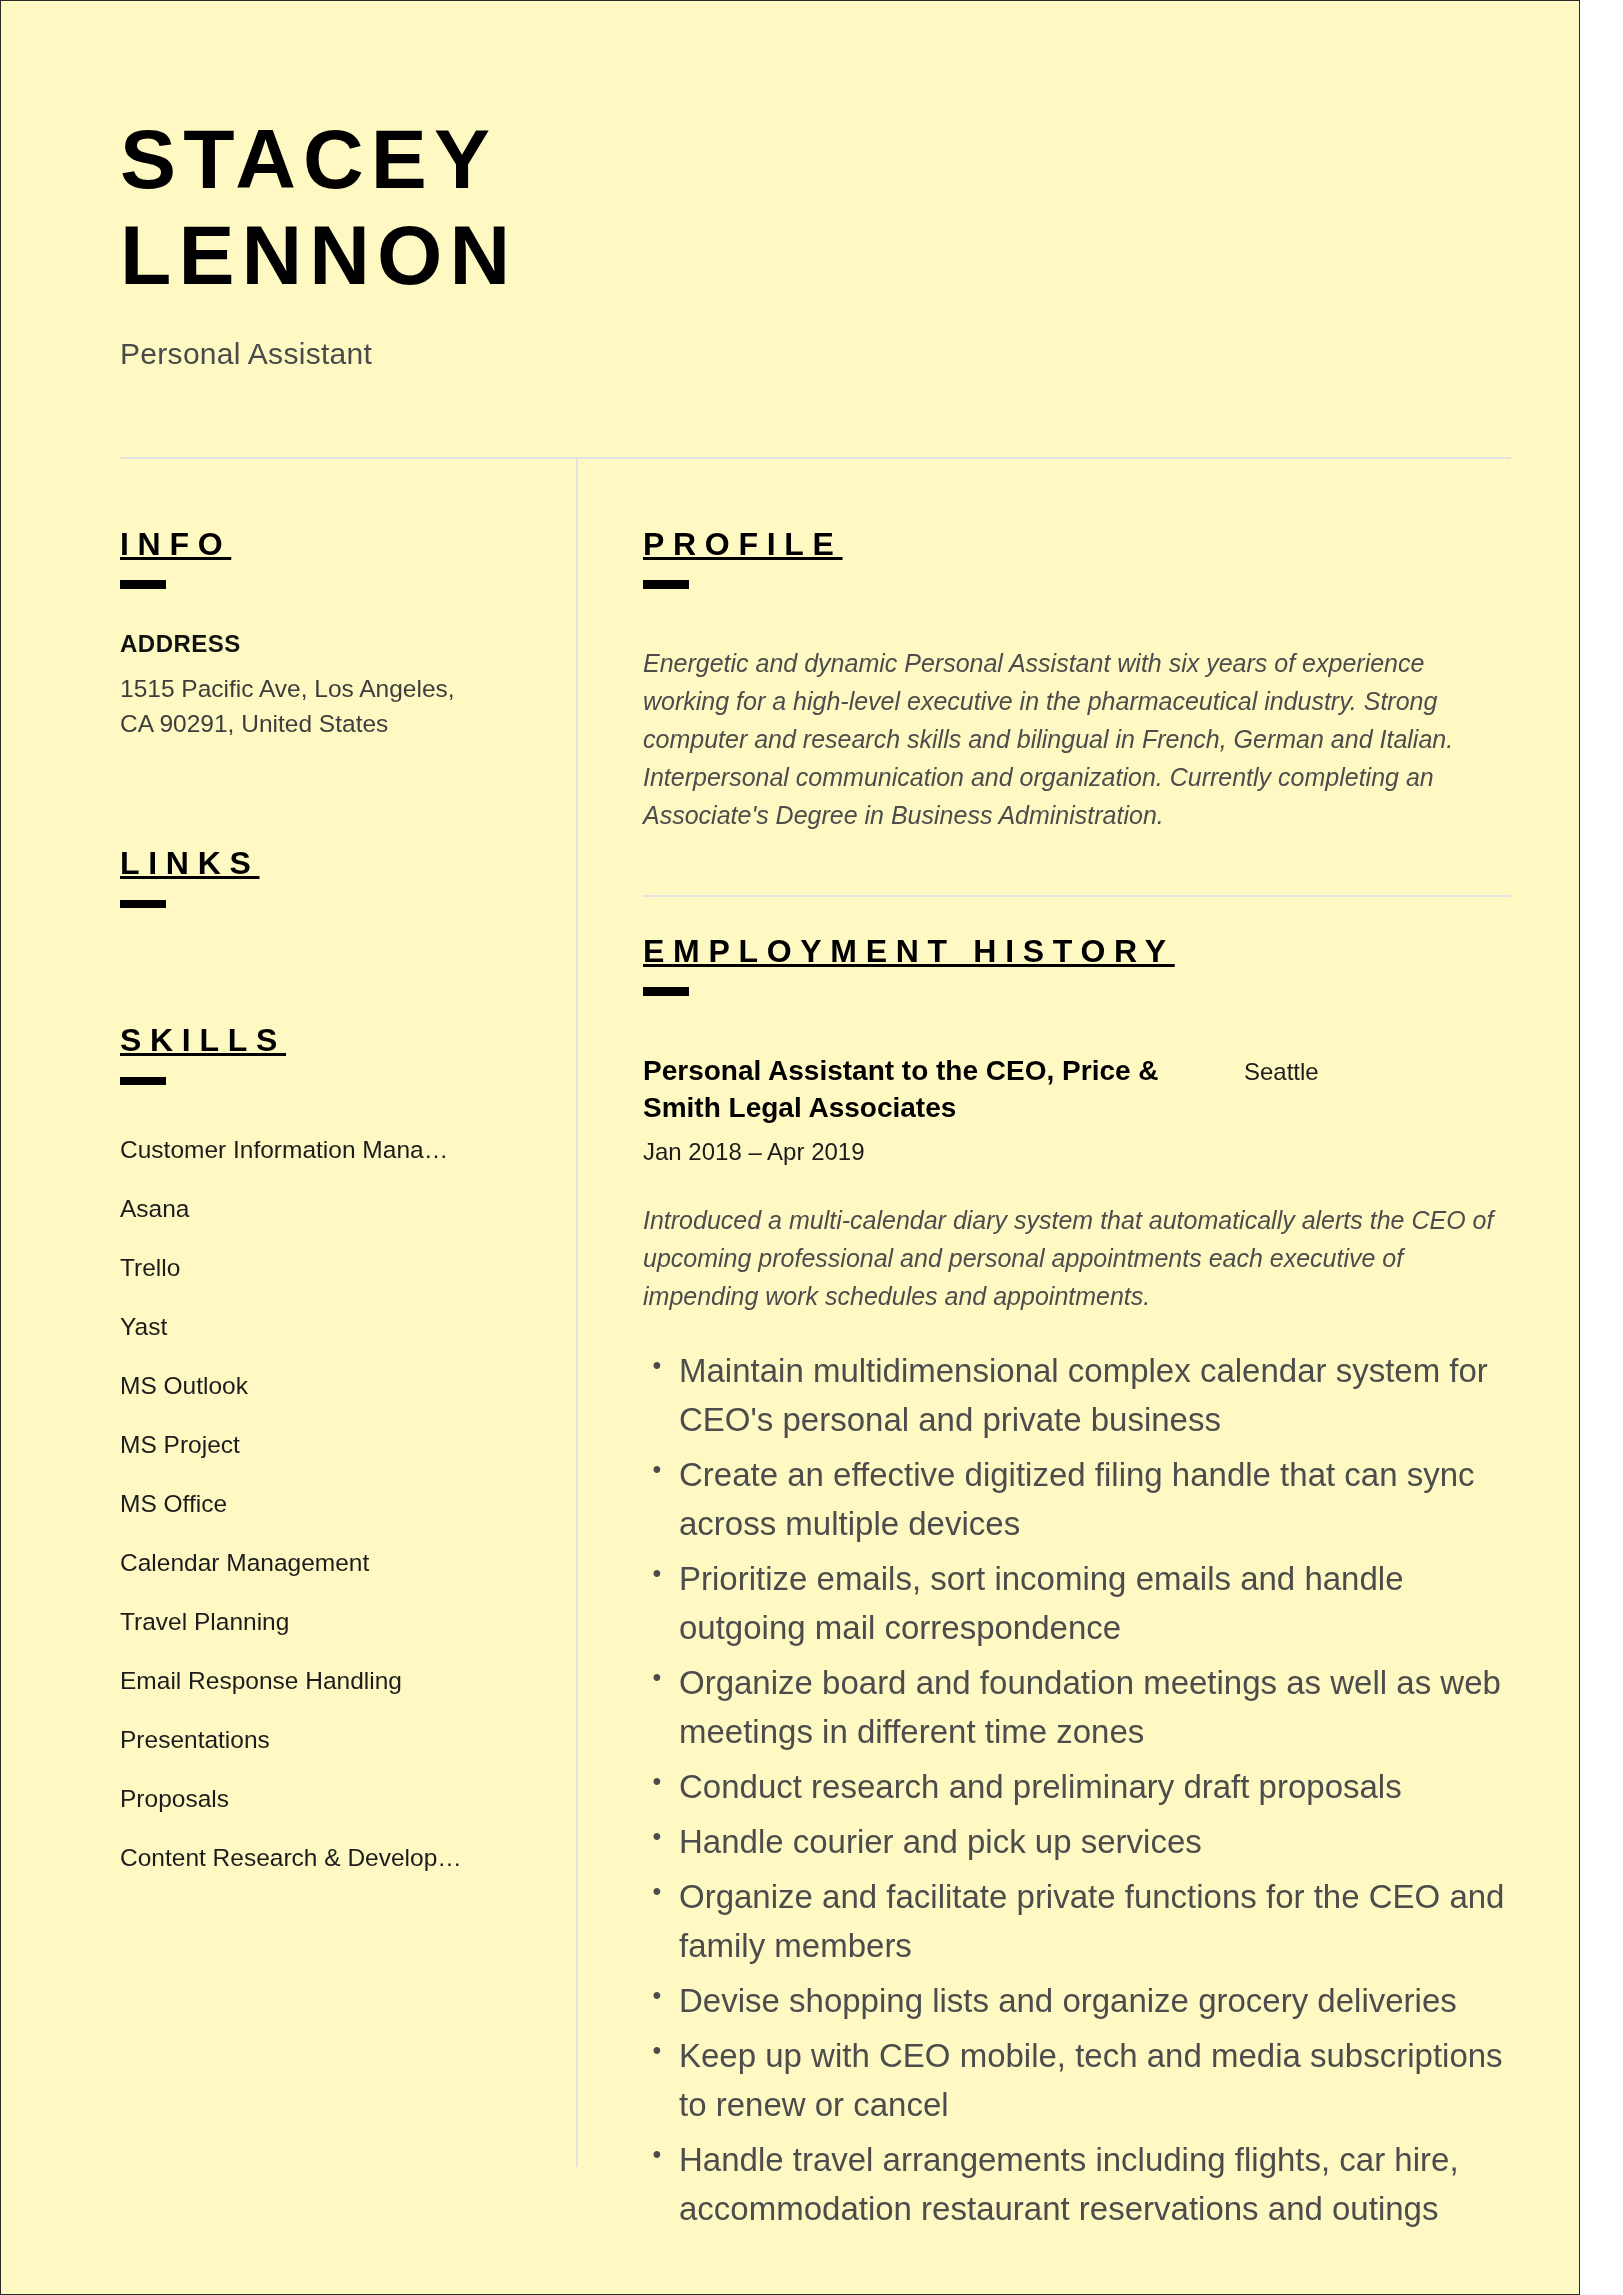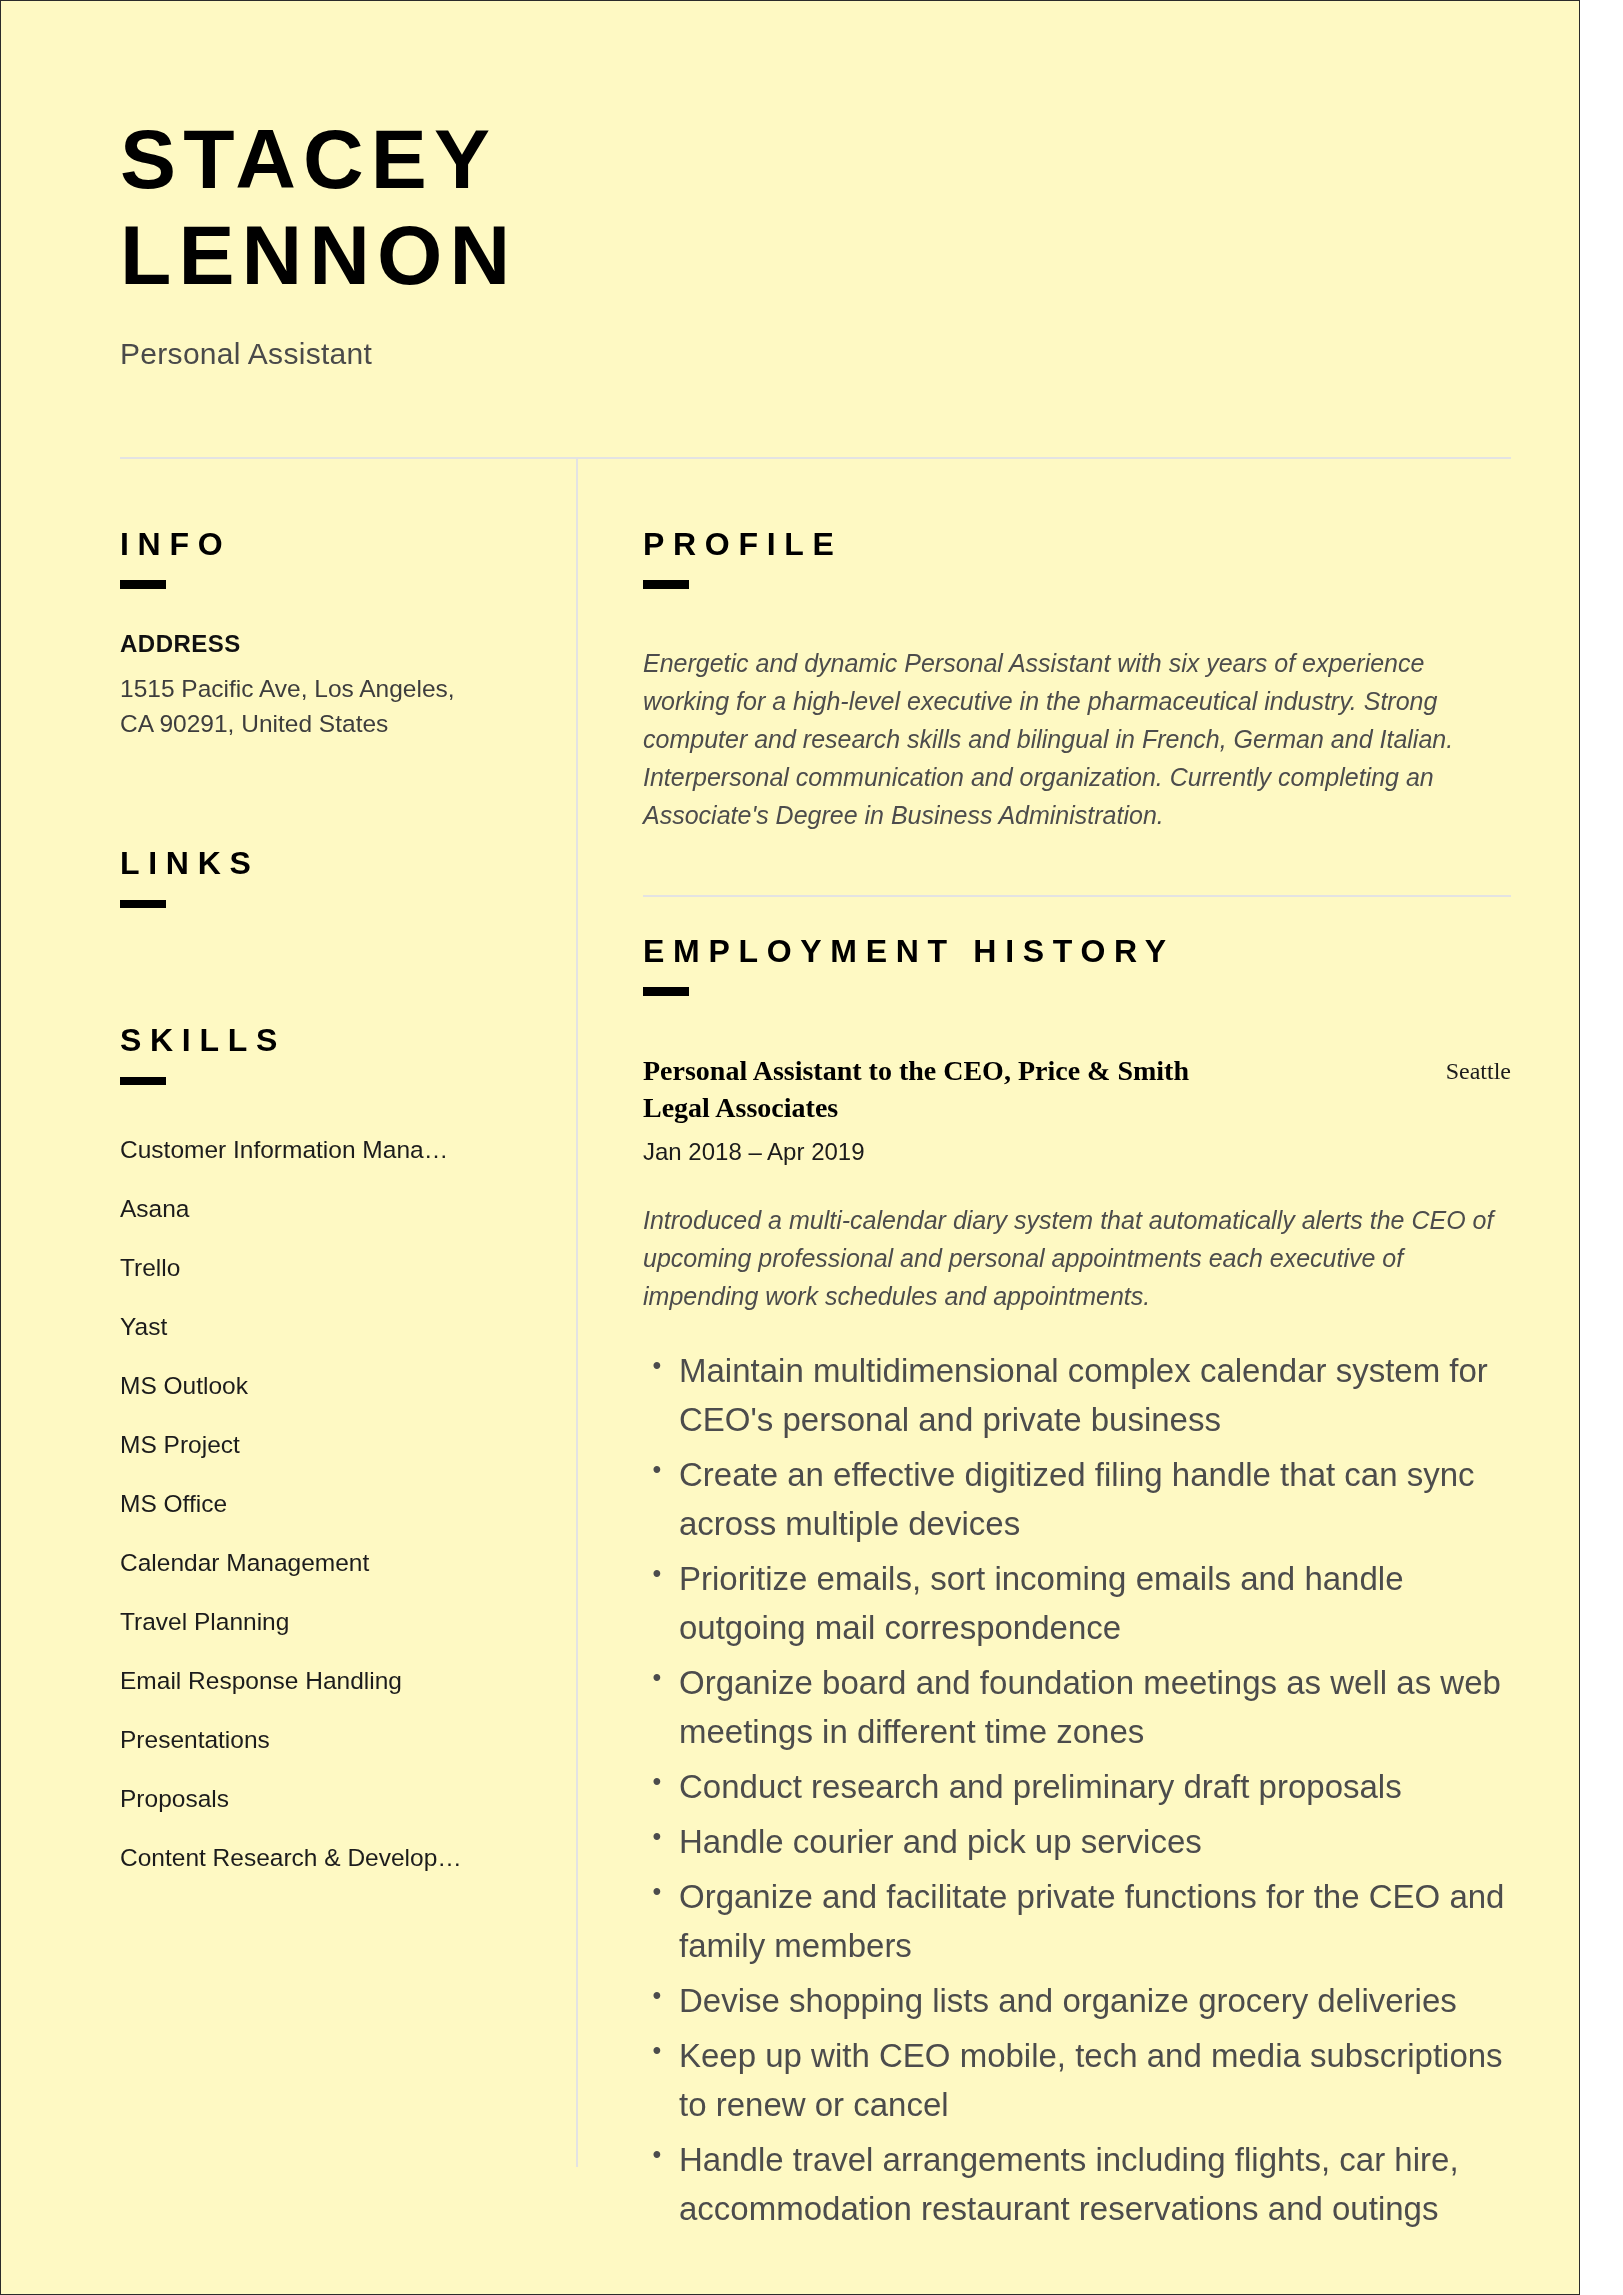--- a/index.html
+++ b/index.html
@@ -51,20 +51,21 @@
   }
 
   
   .sec-head {
     font-size:32px;
     font-weight:700;
     letter-spacing:8.7px;
     color:#000000;
     text-transform:uppercase;
     white-space:nowrap;
+    text-decoration:underline;
   }
   .sec-bar {
     margin-top:17.4px;
     width:46px; height:8.7px;
     background:#000000;
   }
 
   
   .col-left { position:absolute; left:119px; top:525px; width:419px; }
 
@@ -113,23 +114,20 @@
     font-size:25px;
     font-style:italic;
     line-height:1.52;
     color:#4c4c4c;
   }
 
   .job { position:relative; }
   .job-head {
     display:flex;
     align-items:flex-start;
-    justify-content:space-between;
-    gap:19px;
-    font-family:Liberation Serif, serif;
   }
   .job-role {
     font-size:28px;
     font-weight:700;
     color:#000000;
     line-height:1.32;
     max-width:601px;
   }
   .job-loc {
     font-size:24px;

